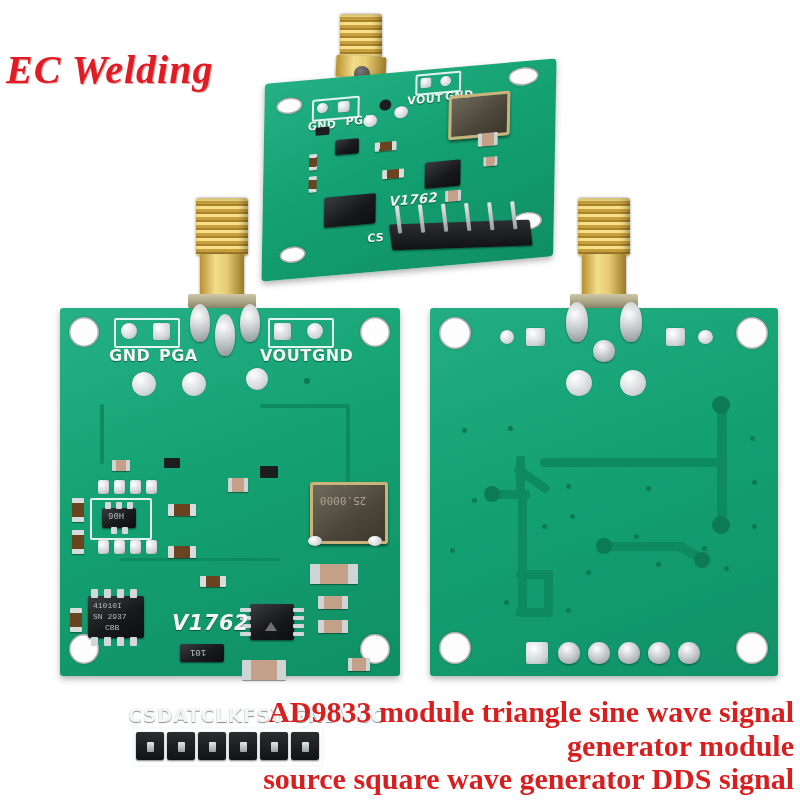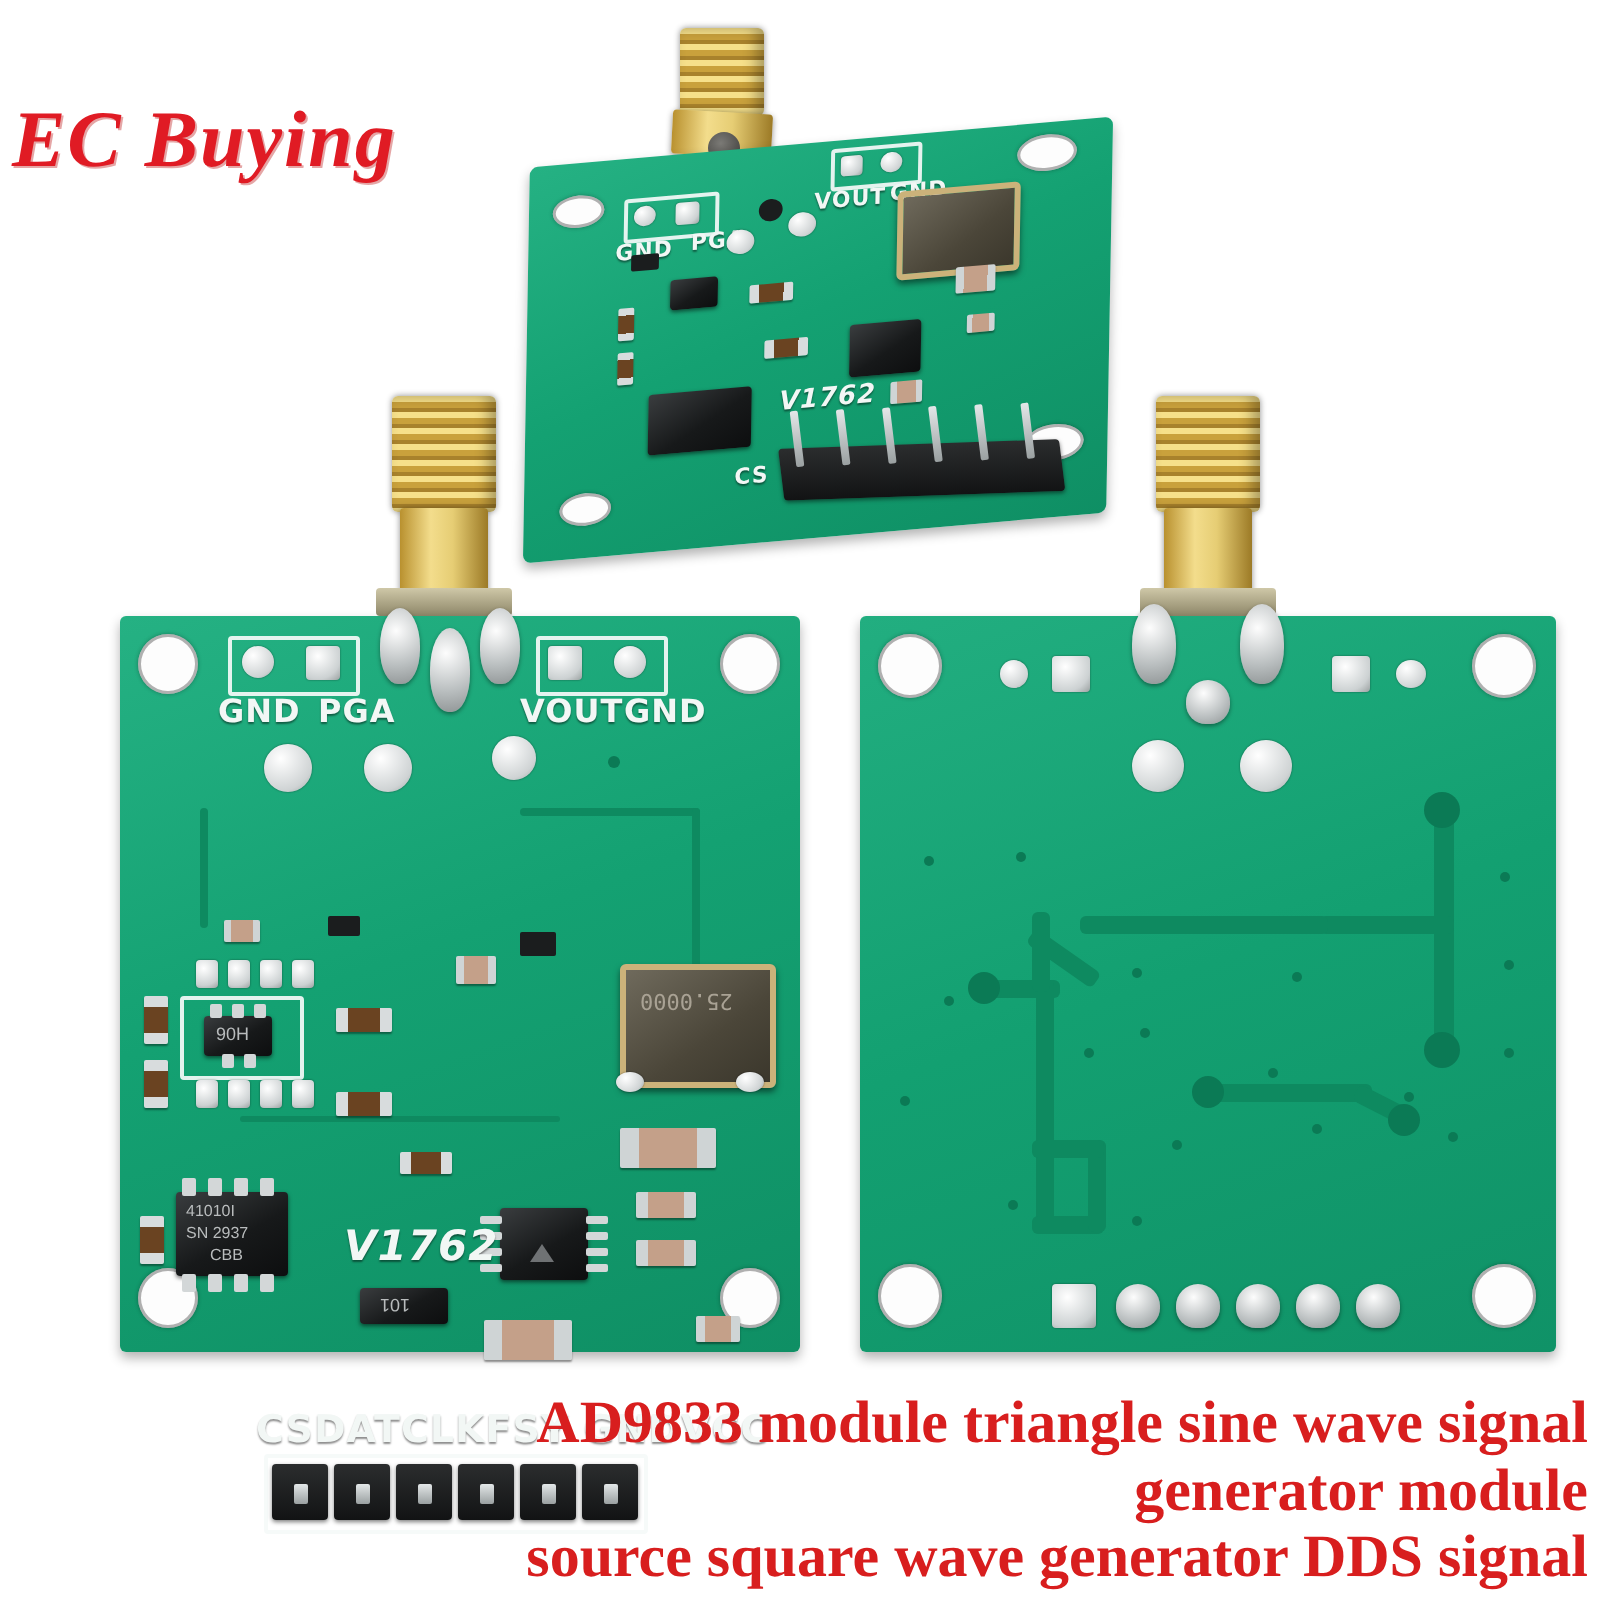--- a/index.html
+++ b/index.html
@@ -78,21 +78,21 @@
   .trace{position:absolute;background:#0e8a60;border-radius:3px;}
   .via{position:absolute;border-radius:50%;background:#0b7a55;}
 
   
   .ic{
     position:absolute;border-radius:2px;
     background:linear-gradient(150deg,#3a3d3f,#17191a 55%,#0d0e0f);
     box-shadow:0 1px 2px rgba(0,0,0,.55);
   }
   .ic-txt{
-    position:absolute;color:#b9bcbd;font-family:Liberation Sans, sans-serif;
+    position:absolute;color:#b9bcbd;font-family:Liberation Mono, monospace;
     line-height:1.05;white-space:nowrap;
   }
   .leg{position:absolute;background:#d3d7d8;border-radius:1px;}
   .res{
     position:absolute;border-radius:1px;
     background:linear-gradient(90deg,#d8dcdd 0 22%,#6a4321 22% 78%,#d8dcdd 78% 100%);
     box-shadow:0 1px 1px rgba(0,0,0,.4);
   }
   .resv{
     position:absolute;border-radius:1px;
@@ -153,21 +153,21 @@
   .tilt{
     transform:rotate(-6deg) skewX(-2deg);
     transform-origin:50% 50%;
   }
 </style>
 </head>
 <body>
 
 <div class="stage">
 
-  <div class="brand">EC Buying</div>
+  <div class="brand">EC Welding</div>
 
   <div style="position:absolute;left:262px;top:14px;width:300px;height:262px;">
 
     <div class="sma-barrel" style="left:78px;top:0px;width:42px;height:44px;"></div>
     <div class="sma-body" style="left:74px;top:42px;width:50px;height:22px;transform:rotate(3deg);"></div>
     <div style="position:absolute;left:92px;top:52px;width:16px;height:16px;border-radius:50%;
                 background:radial-gradient(circle at 40% 35%,#7b7a76,#3c3b38);"></div>
     <div class="solder" style="left:92px;top:66px;width:16px;height:26px;"></div>
 
     <div class="pcb pcb-front tilt" style="left:0px;top:58px;width:294px;height:196px;border-radius:4px;

